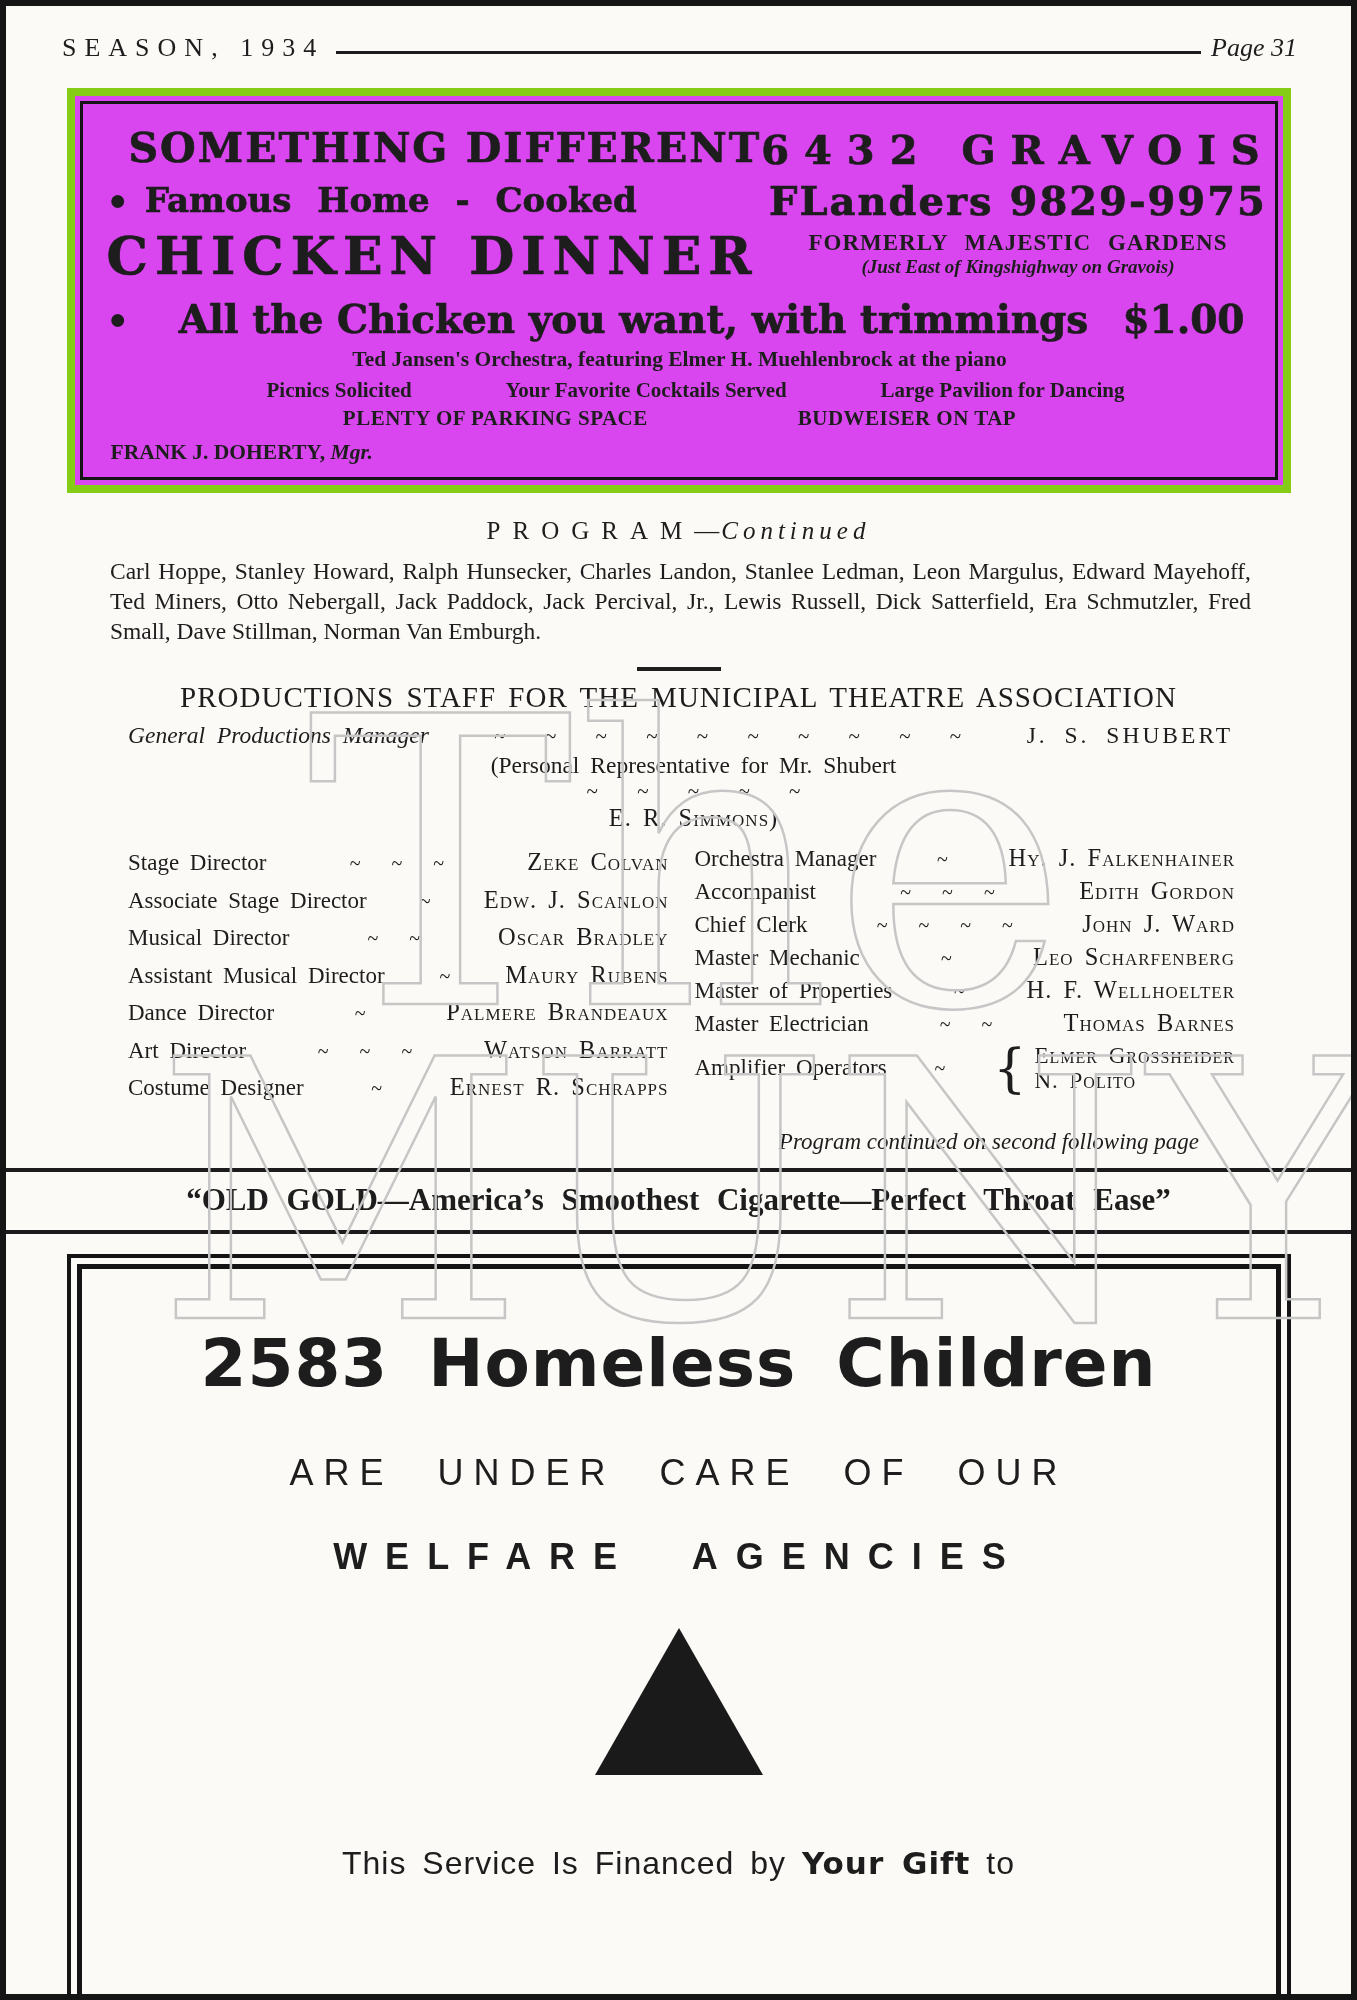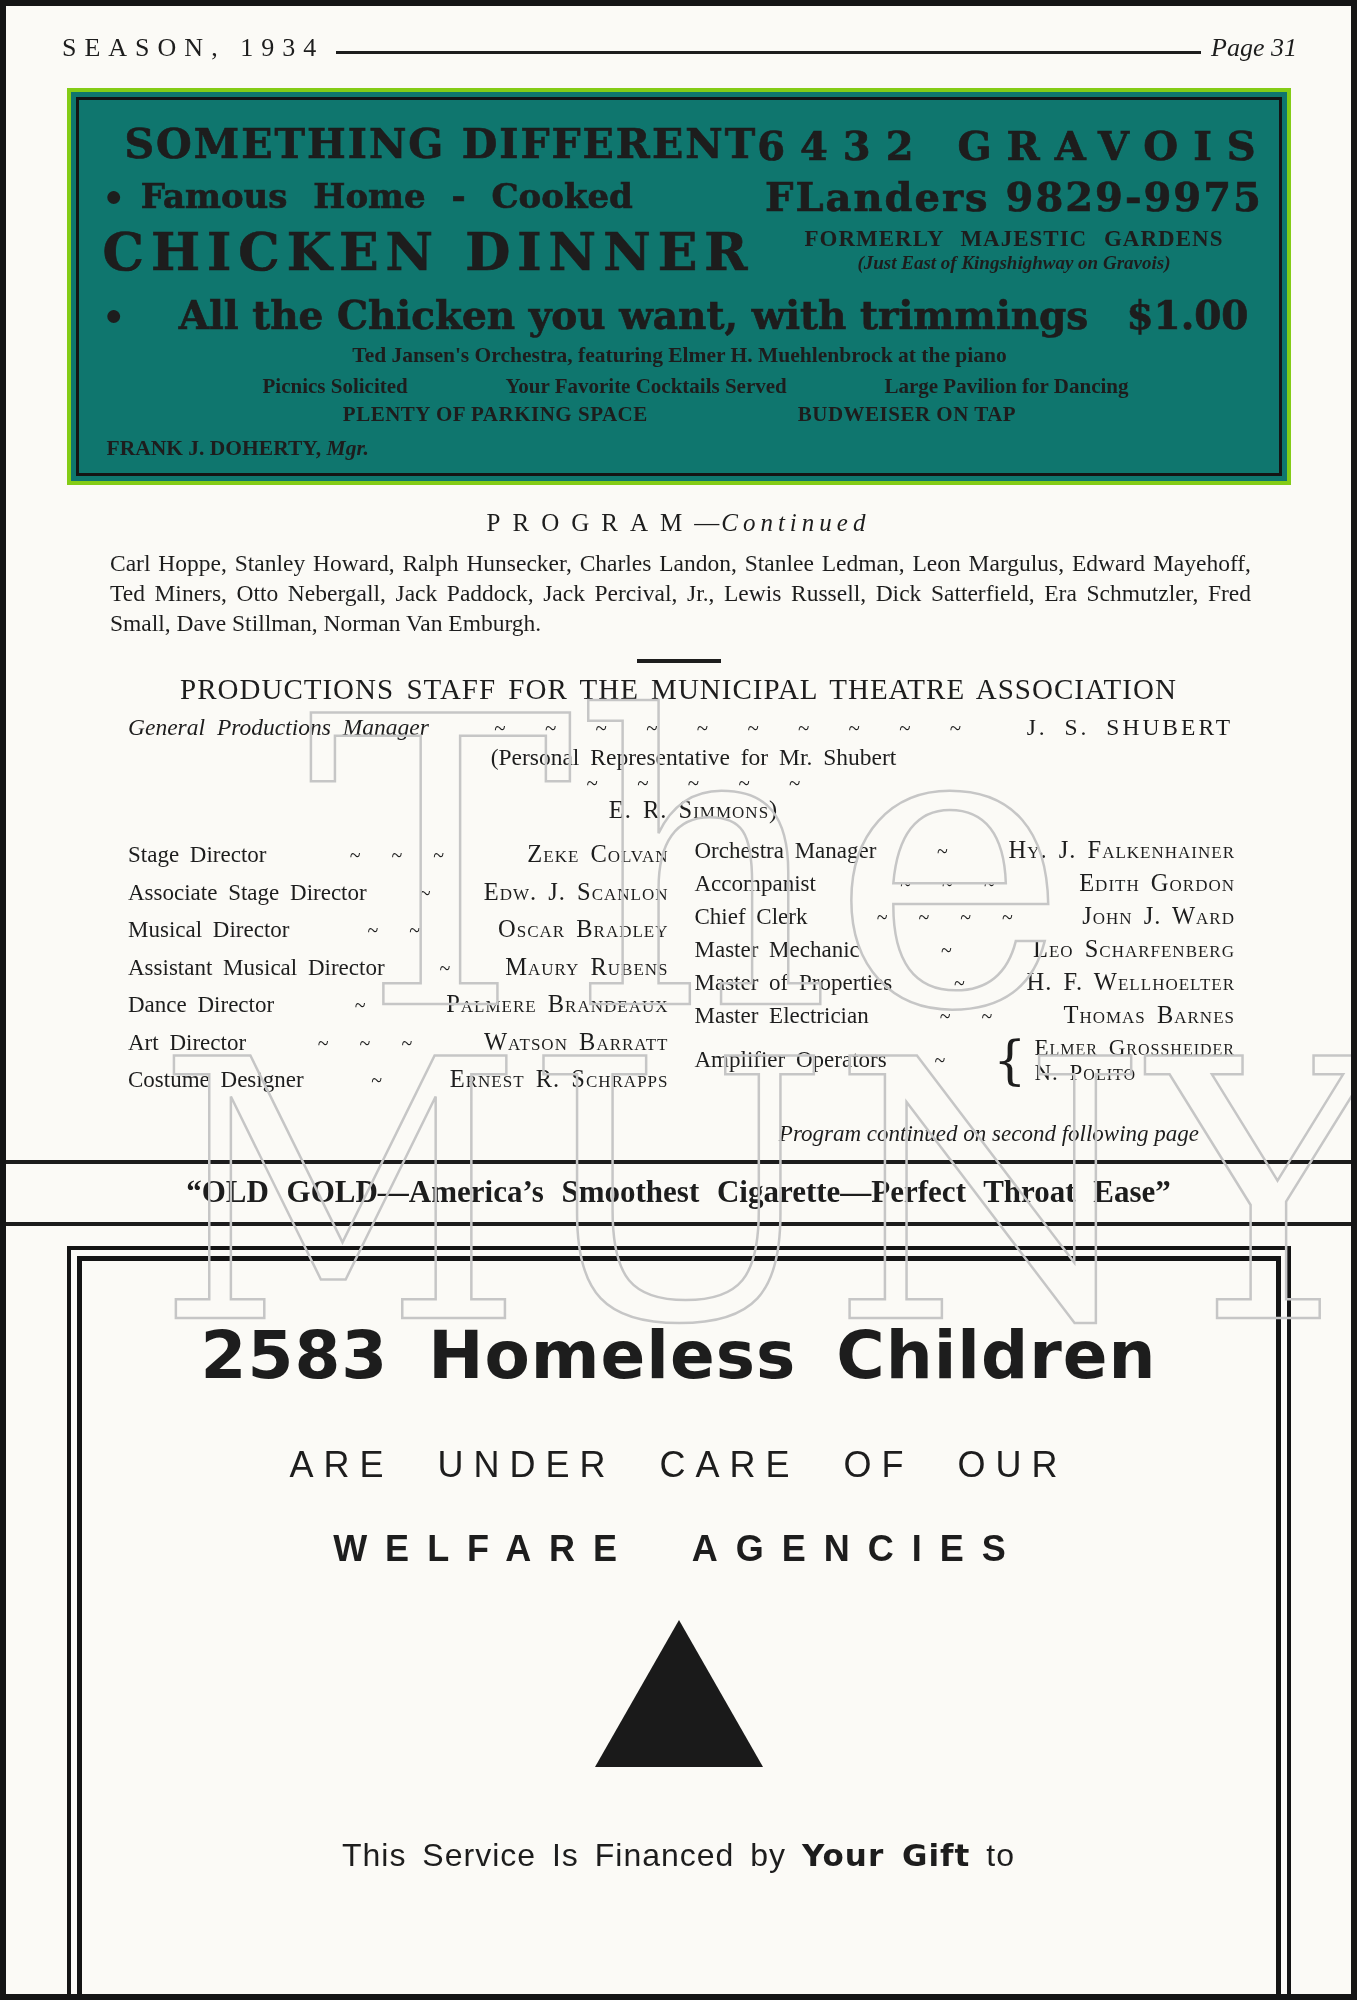--- a/index.html
+++ b/index.html
@@ -10,21 +10,21 @@
     color:#1d1d1d; font-family:"Liberation Serif", serif;
     overflow:hidden;
   }
   
   .header {display:flex; align-items:flex-end; margin:27px 54px 0 56px;}
   .season {font-size:26px; letter-spacing:8px; white-space:nowrap;}
   .header-rule {flex:1; border-top:3px solid #1d1d1d; margin:0 10px 9px 12px;}
   .page-label {font-style:italic; font-size:26px; white-space:nowrap; margin-bottom:0;}
 
   
-  .chicken-outer {margin:25px auto 8px; width:1224px; border:4px solid #84cc16; background:#0f766e;}
+  .chicken-outer {margin:25px auto 8px; width:1224px; border:8px solid #84cc16; background:#d946ef;}
   .chicken-mid {margin:5px; border:3px solid #141414;}
   .chicken-inner {padding:14px 22px 12px 24px;}
   .chx-top {display:flex;}
   .chx-left {flex:0 0 52%; padding-top:6px;}
   .chx-right {flex:1; text-align:center;}
   .fatface {font-family:"DejaVu Serif", serif; font-weight:bold; -webkit-text-stroke:0.7px #1d1d1d;}
   .chx-something {font-size:41px; letter-spacing:2px; margin-left:22px; white-space:nowrap;}
   .chx-famous-row {display:flex; align-items:center; margin-top:8px;}
   .chx-bullet {font-size:30px; line-height:1; margin:0 18px 0 2px;}
   .chx-famous {font-size:34px; word-spacing:14px; white-space:nowrap;}

